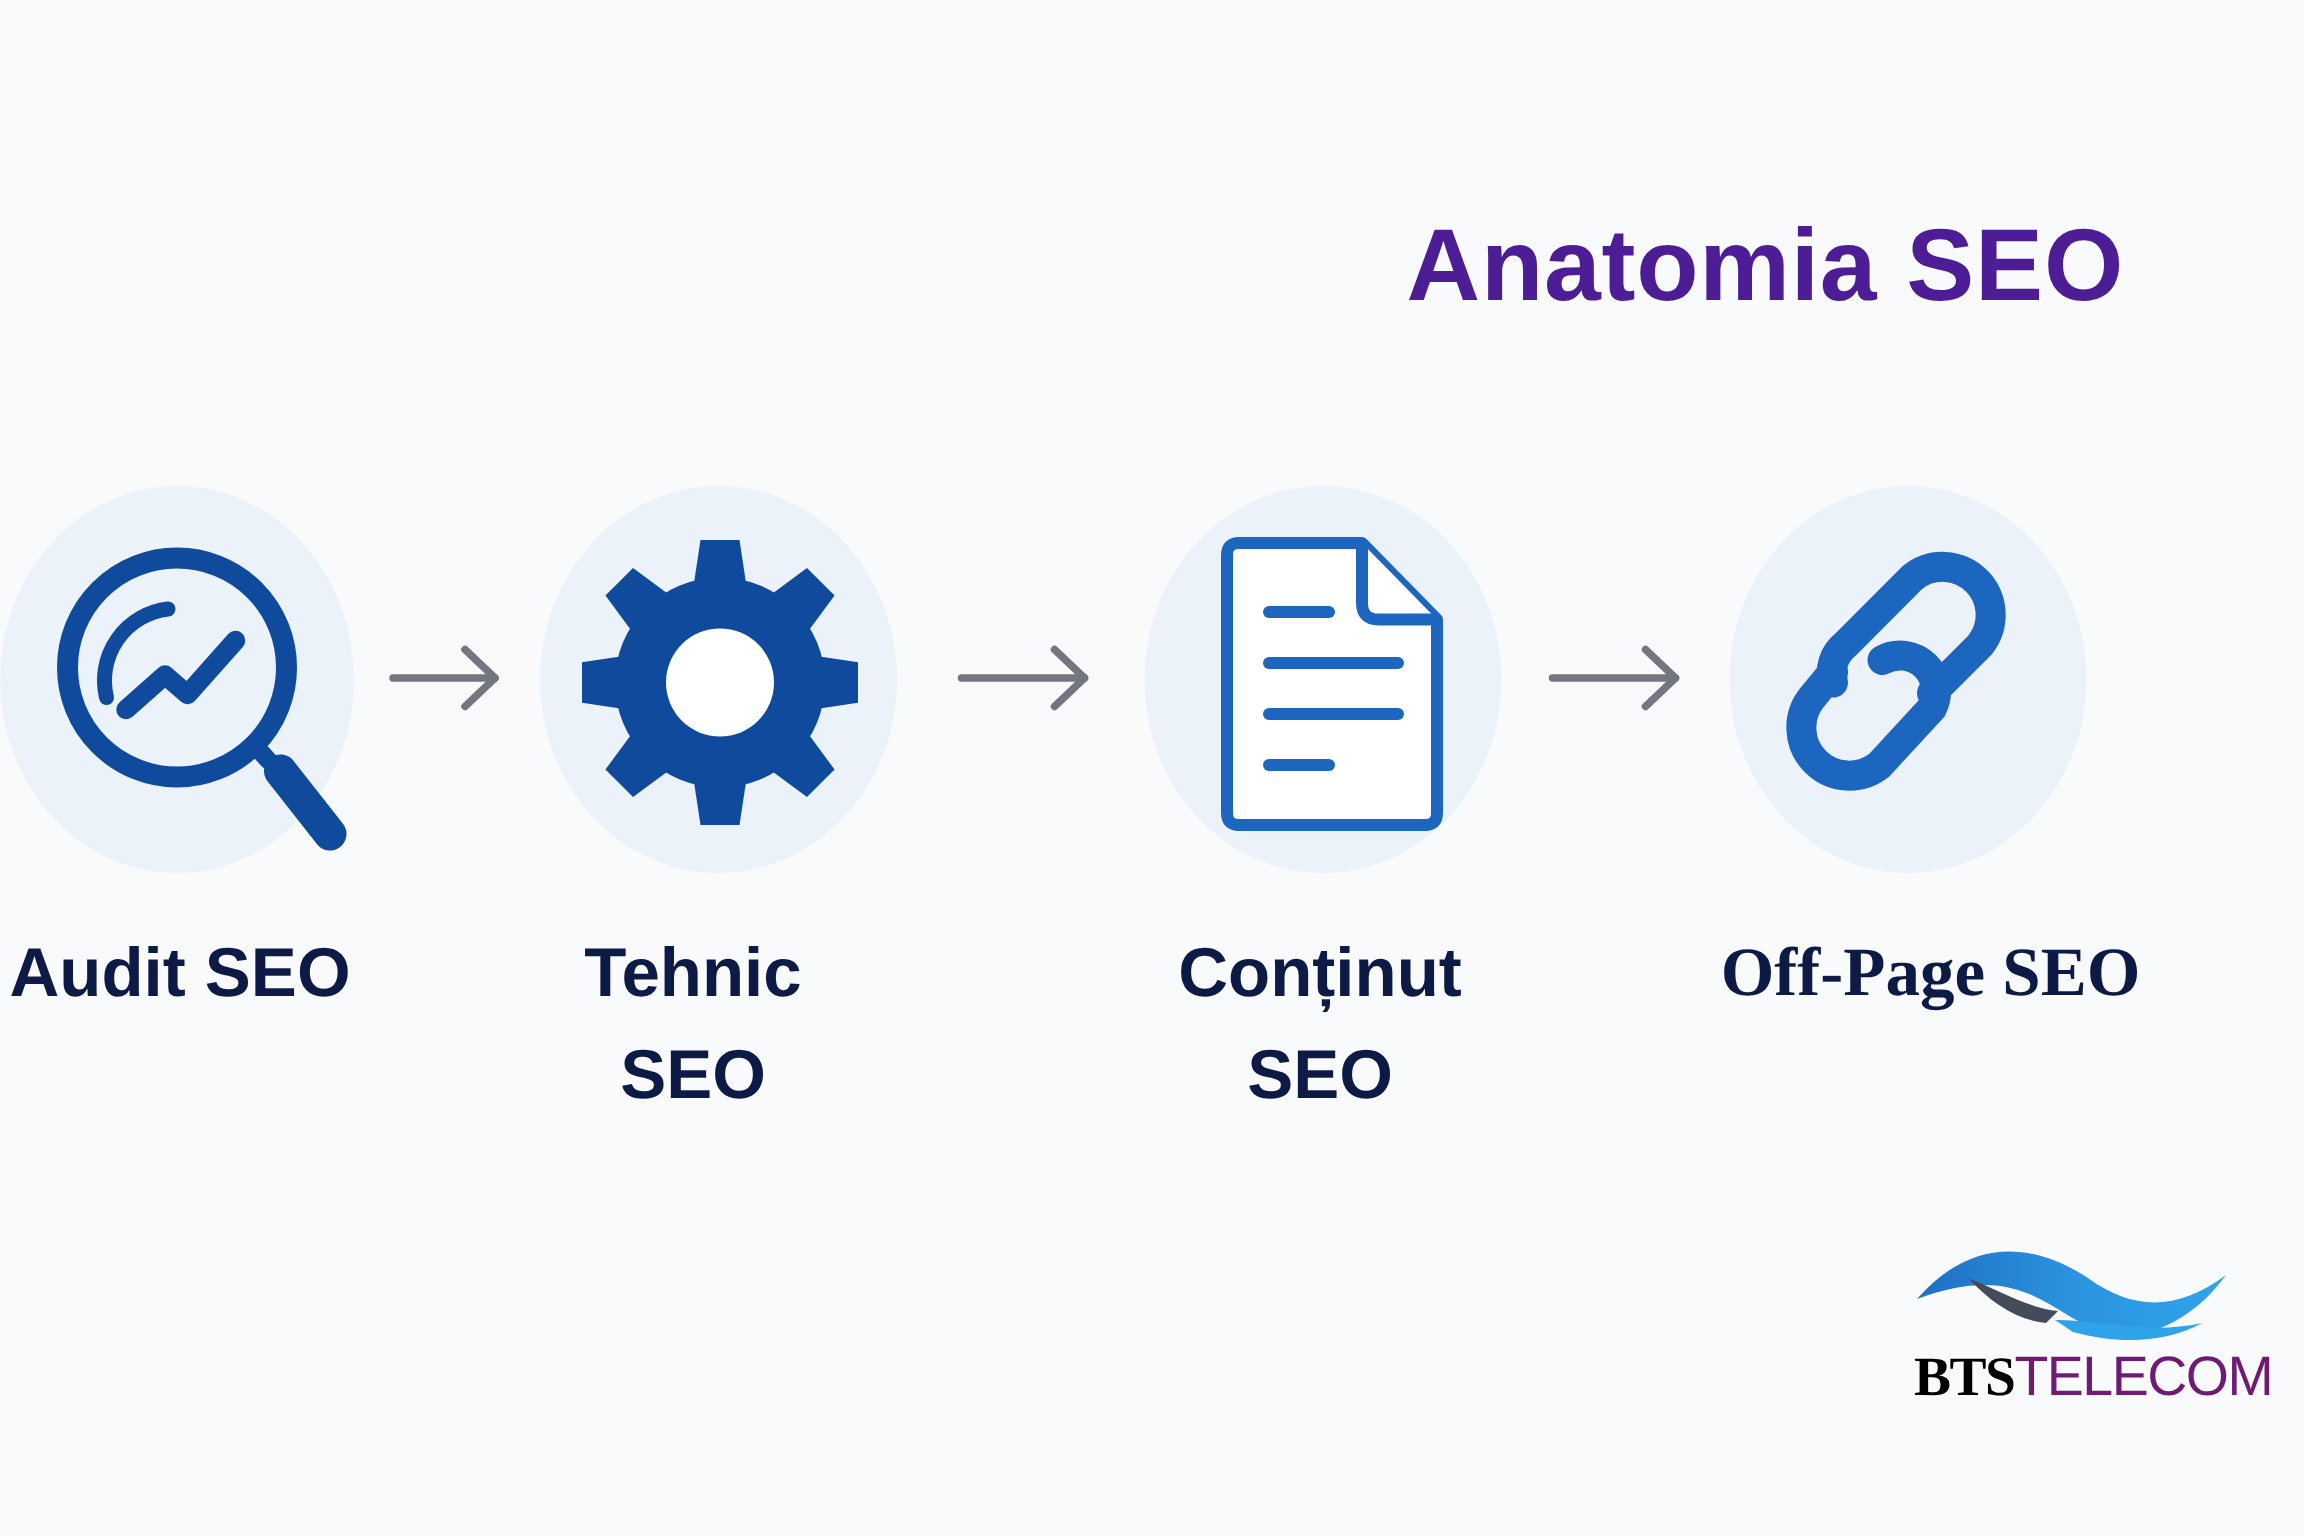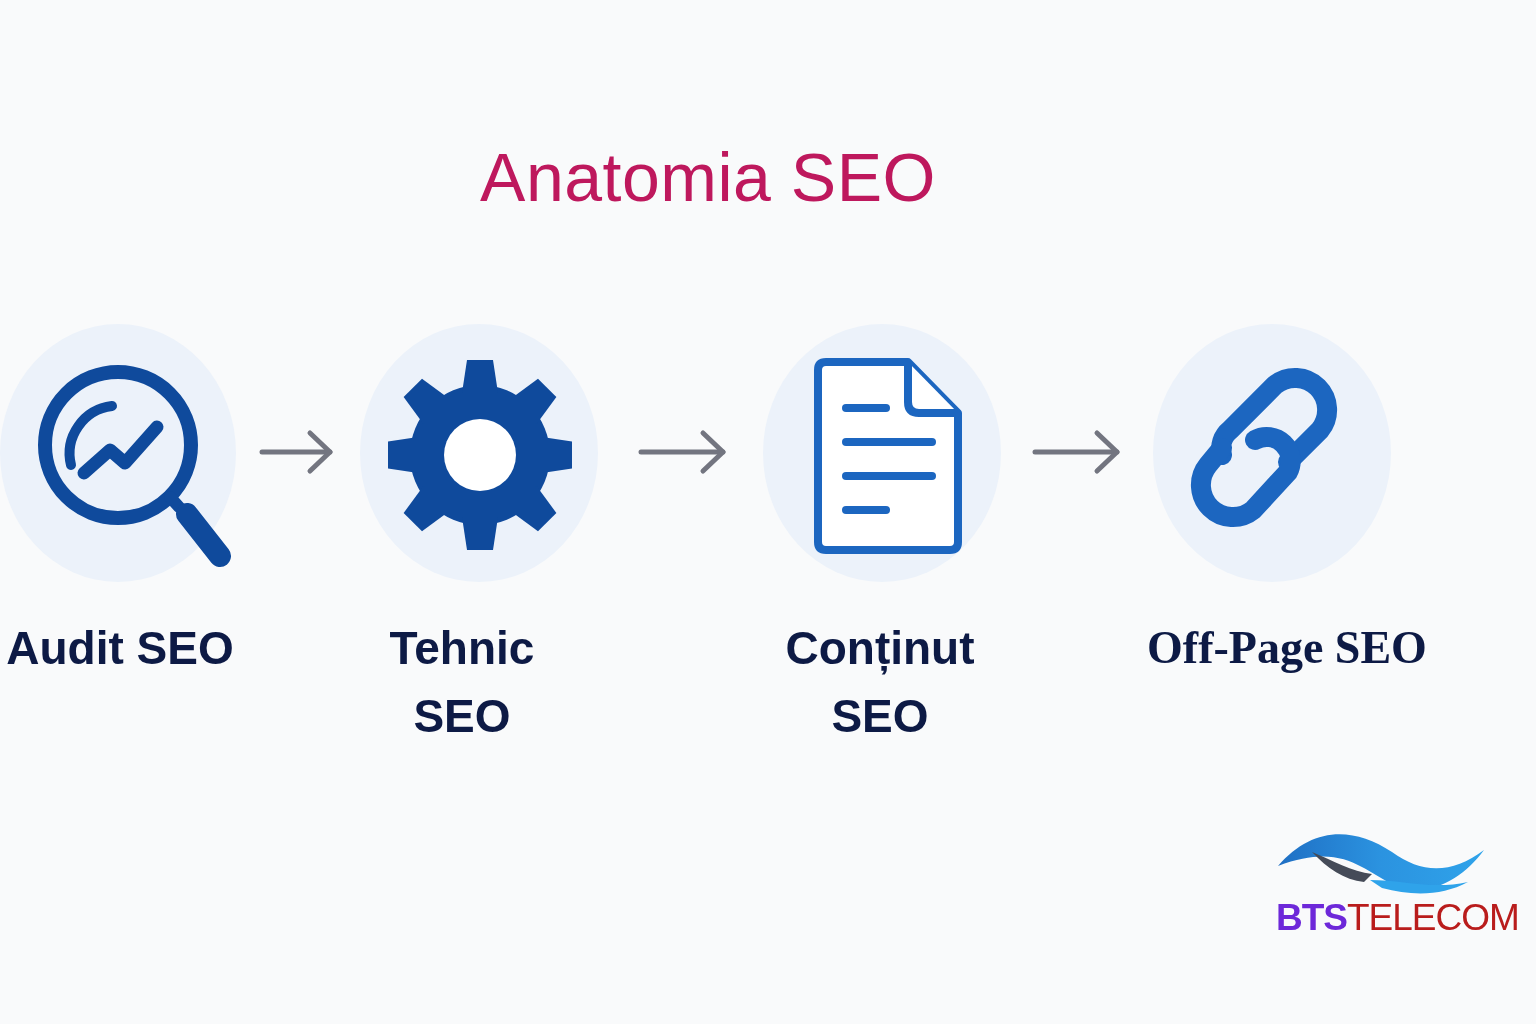--- a/index.html
+++ b/index.html
@@ -3,40 +3,40 @@
 <meta charset="utf-8">
 <style>
   html, body { margin:0; padding:0; }
   body {
     width:1536px; height:1024px; overflow:hidden; position:relative;
     background:#f9fafb;
     font-family:"Liberation Sans", "DejaVu Sans", sans-serif;
     color:#0d1a45;
   }
   .title {
-    position:absolute; left:0; width:1416px; top:138px; text-align:center;
-    font-size:68px; font-weight:normal; color:#be185d; letter-spacing:0.5px;
+    position:absolute; left:0; width:1416px; top:138px; text-align:right;
+    font-size:68px; font-weight:bold; color:#4c1d95; letter-spacing:0.5px;
   }
   .circle {
     position:absolute; width:238px; height:258px; border-radius:50%;
     background:#ecf2fa;
   }
   .icon { position:absolute; }
   .arrow { position:absolute; }
   .label {
     position:absolute; text-align:center; font-size:46px; font-weight:bold;
     color:#0d1a45; line-height:68px; width:360px;
   }
   .logo { position:absolute; left:1272px; top:822px; width:216px; height:120px; }
   .logo-text {
     position:absolute; left:1276px; top:896px; font-size:37px; letter-spacing:-1px;
     white-space:nowrap; line-height:44px;
   }
-  .logo-text .a { color:#6d28d9; font-weight:bold; }
-  .logo-text .b { color:#b91c1c; font-weight:normal; }
+  .logo-text .a { color:#000000; font-weight:bold;font-family:Liberation Serif, serif; }
+  .logo-text .b { color:#701a75; font-weight:normal; }
 </style>
 </head>
 <body>
 
 <div class="title">Anatomia SEO</div>
 
 <div class="circle" style="left:0px; top:324px; width:236px;"></div>
 <svg class="icon" style="left:30px; top:360px;" width="210" height="220" viewBox="0 0 210 220">
   <circle cx="88" cy="85" r="73" fill="none" stroke="#0f4a9c" stroke-width="14"></circle>
   <path d="M 41 105 A 48 48 0 0 1 82 46" fill="none" stroke="#0f4a9c" stroke-width="10" stroke-linecap="round"></path>

